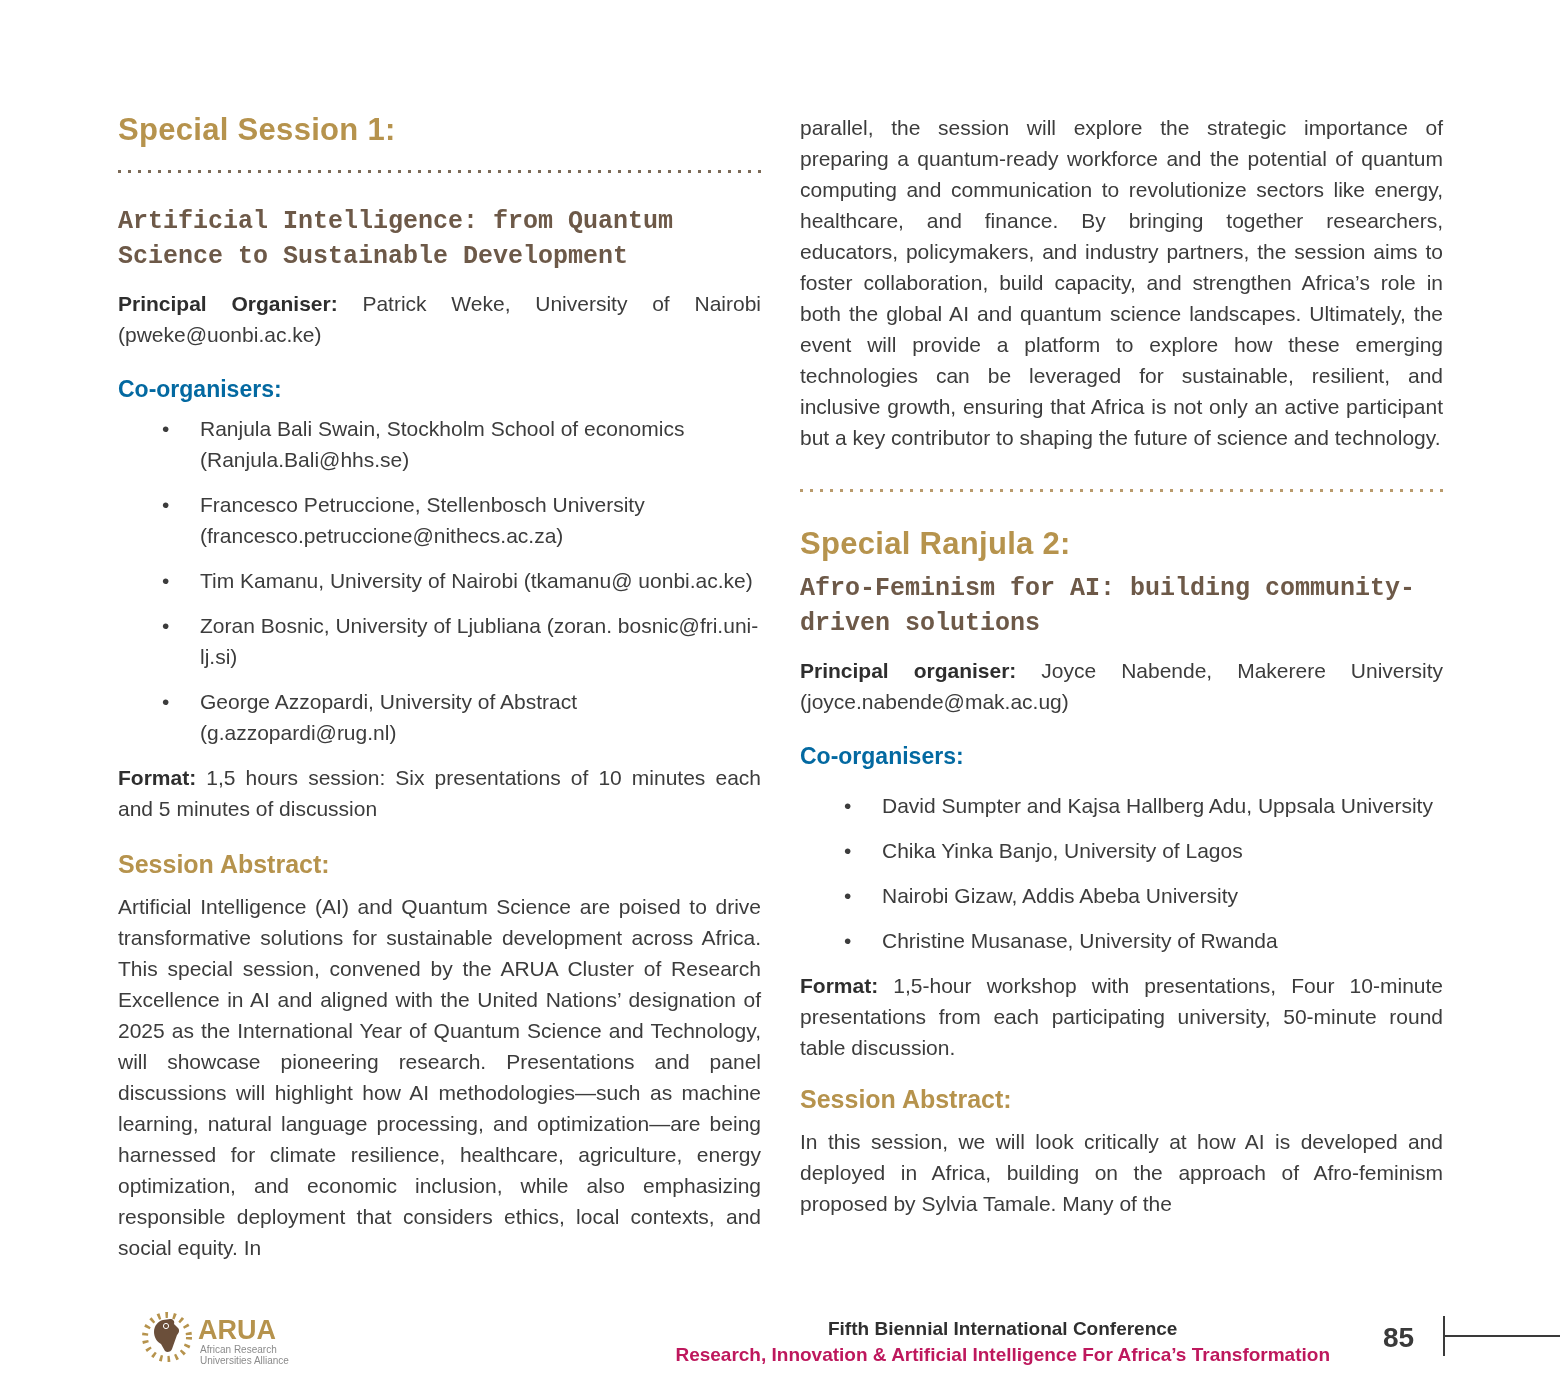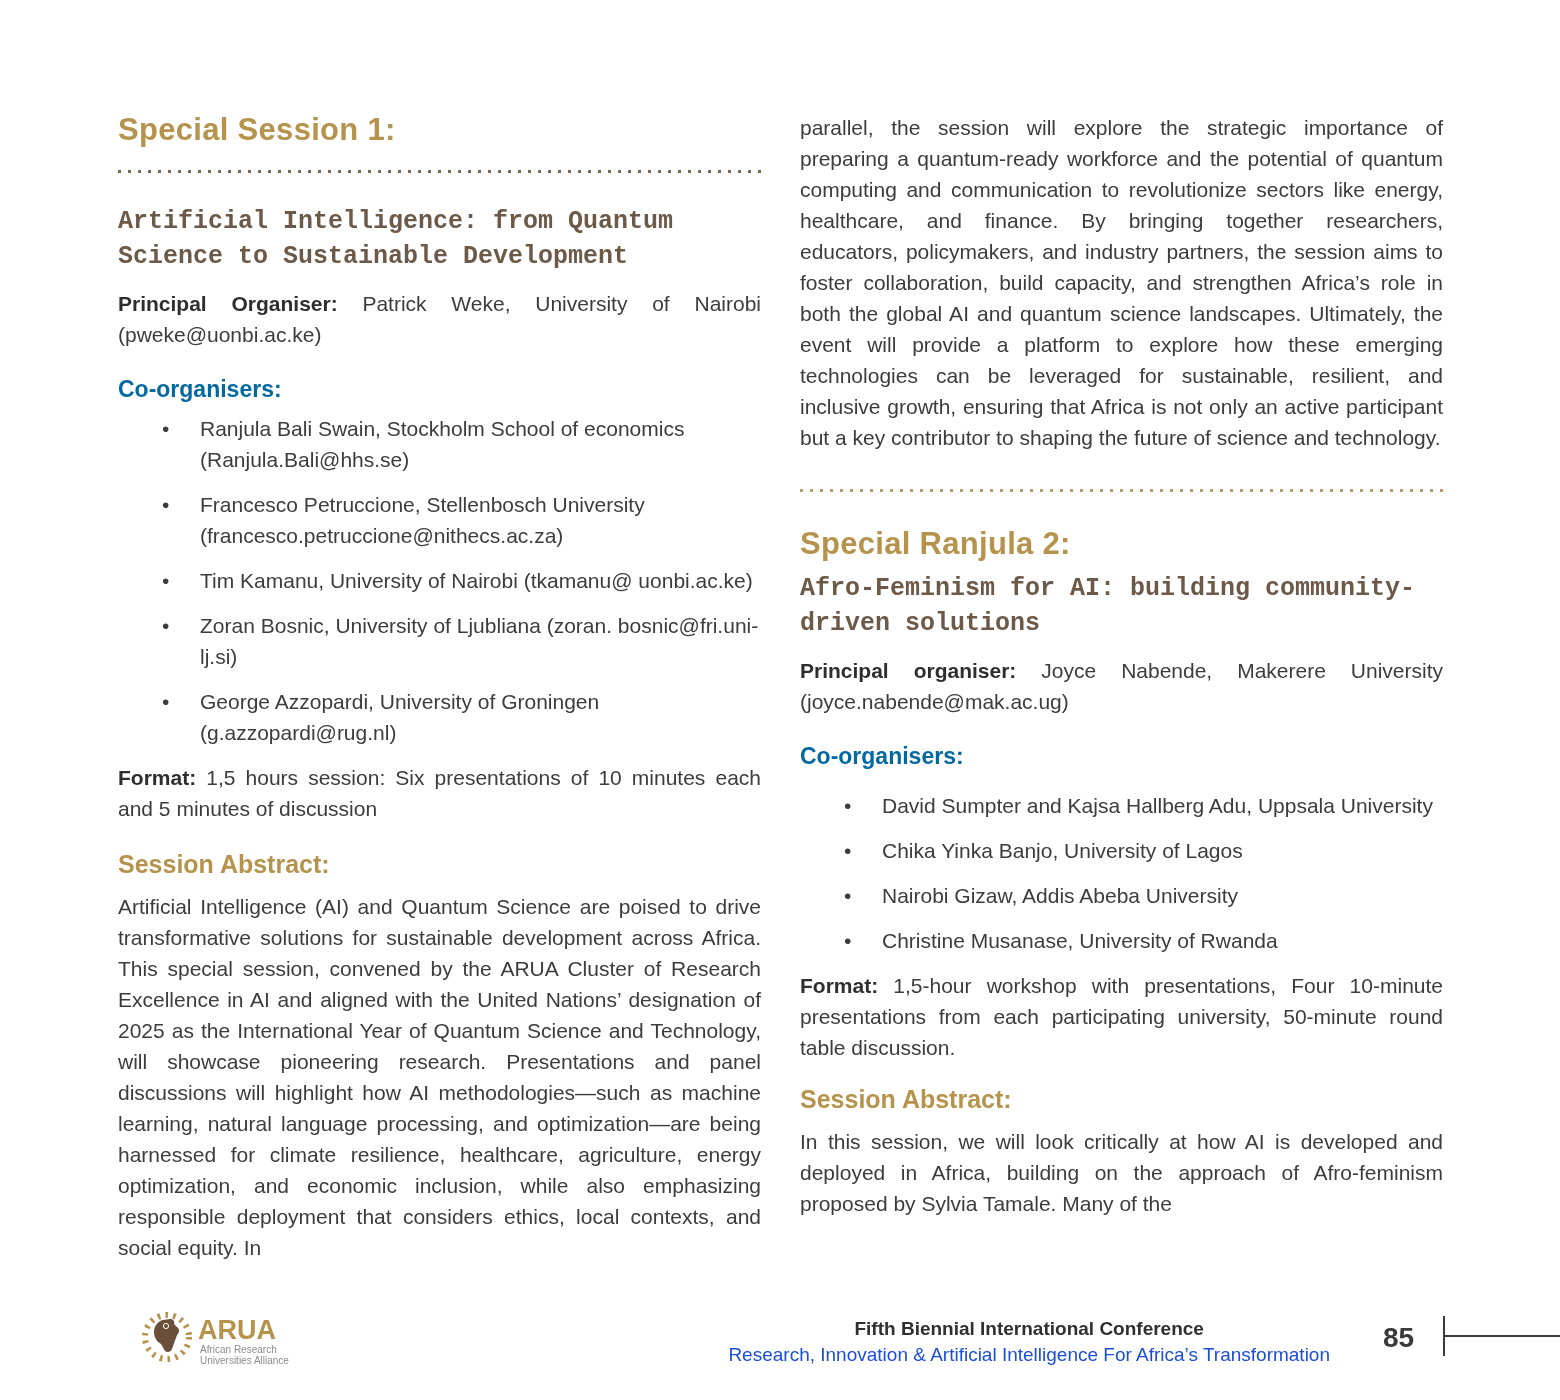--- a/index.html
+++ b/index.html
@@ -49,21 +49,21 @@
   }
   .last-p { margin-bottom:0; }
 
   
   .footer-logo { position:absolute; left:140px; top:1308px; width:220px; height:62px; }
   .footer-text {
     position:absolute; right:230px; top:1318px; text-align:center;
     color:#2f2f2f;
   }
   .footer-line1 { font-size:19px; font-weight:700; margin:0 0 4px 0; }
-  .footer-line2 { font-size:19px; font-weight:400; margin:0; color:#1d4ed8; }
+  .footer-line2 { font-size:19px; font-weight:700; margin:0; color:#be185d; }
   .page-number {
     position:absolute; left:1383px; top:1322px; font-size:28px; color:#3a3a3a;font-weight:bold;
   }
   .page-mark-v {
     position:absolute; left:1443px; top:1316px; width:2px; height:40px; background:#3a3a3a;
   }
   .page-mark-h {
     position:absolute; left:1443px; top:1335px; width:117px; height:2px; background:#3a3a3a;
   }
 </style>
@@ -80,21 +80,21 @@
 
     <p class="body-p"><span class="lead">Principal Organiser:</span><span> Patrick Weke, University of Nairobi (pweke@uonbi.ac.ke)</span></p>
 
     <p class="label-p">Co-organisers:</p>
 
     <ul class="org-list">
       <li>Ranjula Bali Swain, Stockholm School of economics (Ranjula.Bali@hhs.se)</li>
       <li>Francesco Petruccione, Stellenbosch University (francesco.petruccione@nithecs.ac.za)</li>
       <li>Tim Kamanu, University of Nairobi (tkamanu@ uonbi.ac.ke)</li>
       <li>Zoran Bosnic, University of Ljubliana (zoran. bosnic@fri.uni-lj.si)</li>
-      <li>George Azzopardi, University of Groningen (g.azzopardi@rug.nl)</li>
+      <li>George Azzopardi, University of Abstract (g.azzopardi@rug.nl)</li>
     </ul>
 
     <p class="body-p"><span class="lead">Format:</span><span> 1,5 hours session: Six presentations of 10 minutes each and 5 minutes of discussion</span></p>
 
     <h3 class="abstract-heading">Session Abstract:</h3>
 
     <p class="body-p last-p">Artificial Intelligence (AI) and Quantum Science are poised to drive transformative solutions for sustainable development across Africa. This special session, convened by the ARUA Cluster of Research Excellence in AI and aligned with the United Nations’ designation of 2025 as the International Year of Quantum Science and Technology, will showcase pioneering research. Presentations and panel discussions will highlight how AI methodologies—such as machine learning, natural language processing, and optimization—are being harnessed for climate resilience, healthcare, agriculture, energy optimization, and economic inclusion, while also emphasizing responsible deployment that considers ethics, local contexts, and social equity. In</p>
   </div>
 
   <div class="col col-right">

